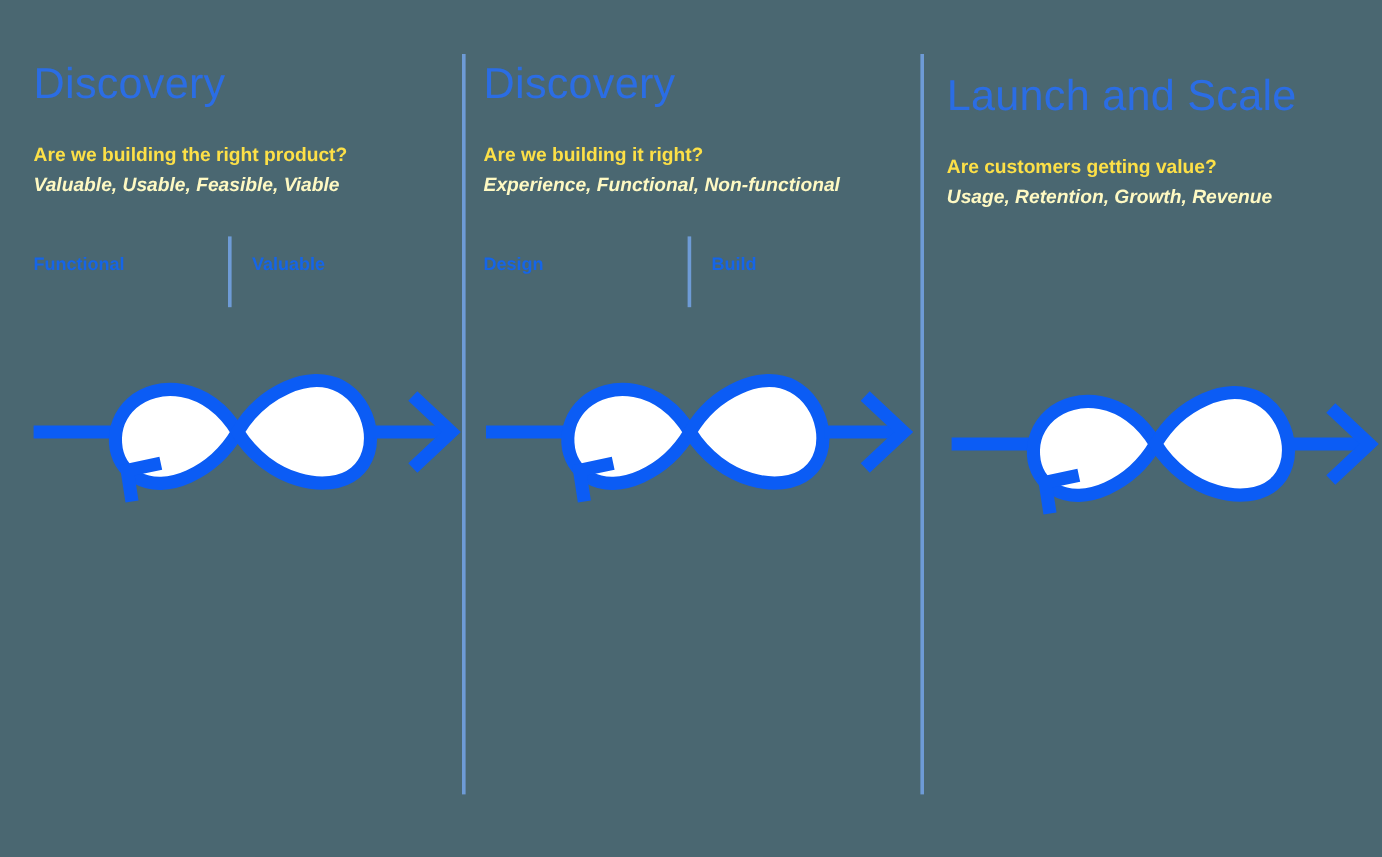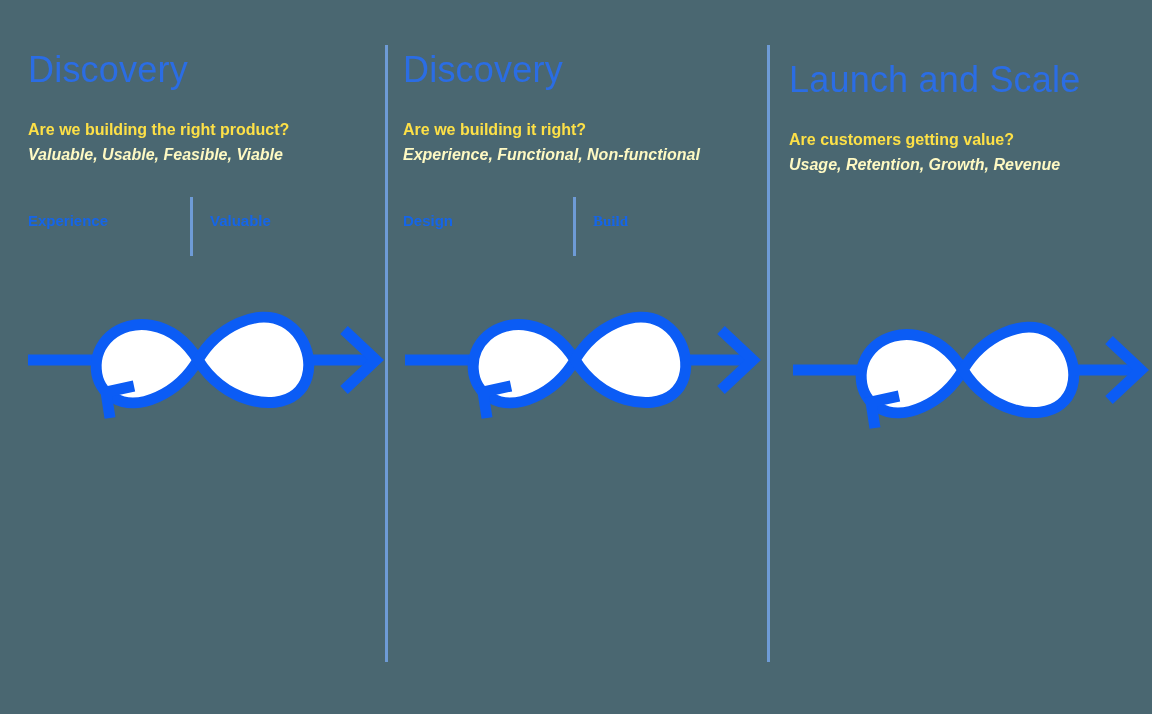--- a/index.html
+++ b/index.html
@@ -99,21 +99,21 @@
     position: absolute;
     top: 0;
     font-size: 15px;
     font-weight: bold;
     line-height: 22px;
     color: #1565e8;
     white-space: nowrap;
   }
   .sublabel.left  { left: 0px; }
   .sublabel.right { left: 182px; }
-  .column.c2 .sublabel.right { left: 190px; font-family: Liberation Serif, serif; }
+  .column.c2 .sublabel.right { left: 190px; }
 
   .mini-divider {
     position: absolute;
     top: -13px;
     left: 162px;
     width: 3px;
     height: 59px;
     background: #6e9bd6;
   }
   .column.c2 .mini-divider { left: 170px; }
@@ -145,21 +145,21 @@
   <div class="column c1">
     <div class="col-inner">
 
       <div class="phase-title">Discovery</div>
 
       <div class="phase-question">Are we building the right product?</div>
 
       <div class="phase-attrs">Valuable, Usable, Feasible, Viable</div>
 
       <div class="sublabels">
-        <div class="sublabel left">Experience</div>
+        <div class="sublabel left">Functional</div>
         <div class="mini-divider"></div>
         <div class="sublabel right">Valuable</div>
       </div>
 
       <div class="loop-icon">
         <svg viewBox="0 0 362 120" xmlns="http://www.w3.org/2000/svg">
           <g fill="none" stroke="#0b5cf5" stroke-width="11" stroke-linecap="butt" stroke-linejoin="miter">
 
             <path d="M 6 60 L 78 60"></path>
           </g>

